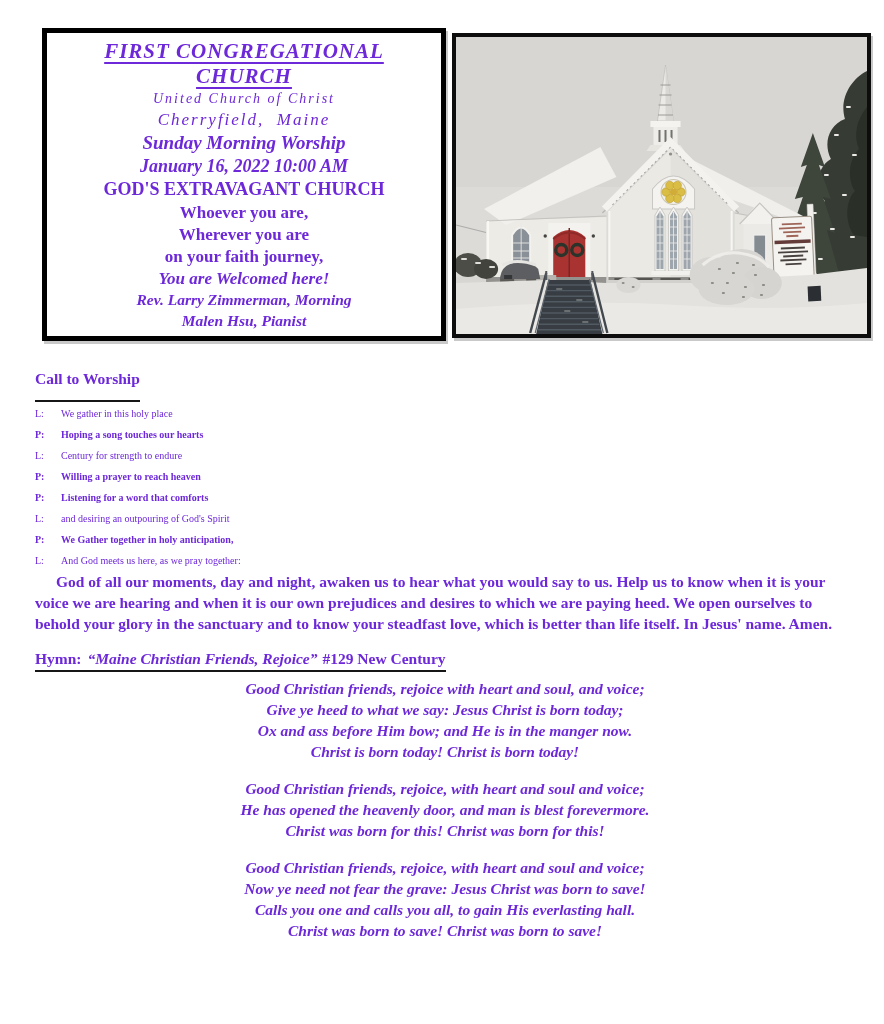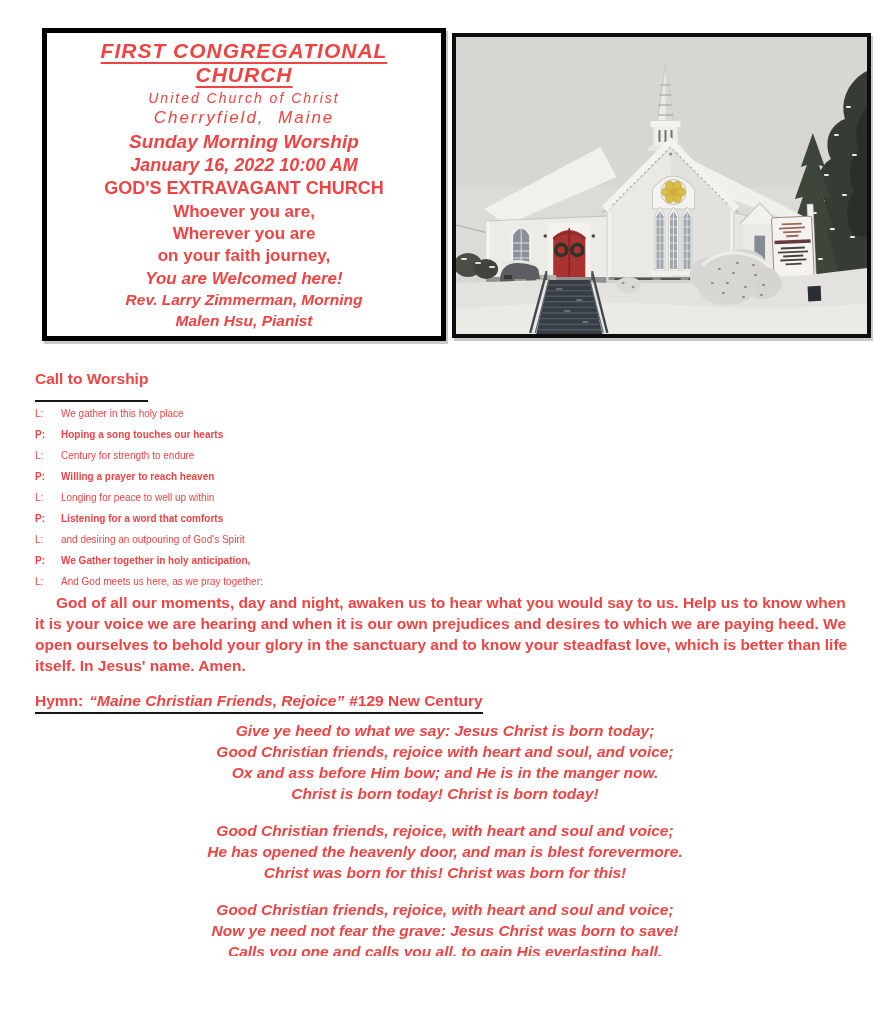--- a/index.html
+++ b/index.html
@@ -1,17 +1,17 @@
 <!DOCTYPE html>
 <html><head>
 <meta charset="utf-8">
 <style>
   html,body{margin:0;padding:0;background:#ffffff;}
   .page{position:relative;width:884px;height:956px;background:#ffffff;
-        font-family:Liberation Sans, sans-serif;color:#ef4444;overflow:hidden;}
+        font-family:Liberation Serif, serif;color:#6d28d9;overflow:hidden;}
 
   
   .header-box{position:absolute;left:42px;top:28px;width:404px;height:313px;
       border:5px solid #000;box-sizing:border-box;box-shadow:2px 3px 0 #c9c9c9;
       display:flex;flex-direction:column;justify-content:space-evenly;align-items:center;
       text-align:center;padding:4px 8px;background:#fff;}
   .hb-title{font-size:21px;font-weight:bold;font-style:italic;letter-spacing:1px;
       text-decoration:underline;text-decoration-thickness:2px;text-underline-offset:4px;}
   .hb-sub{font-size:14px;font-style:italic;letter-spacing:2px;font-weight:500;}
   .hb-sub2{font-size:17px;font-style:italic;letter-spacing:2px;font-weight:500;white-space:pre-wrap;}
@@ -238,45 +238,42 @@
     </div>
     <div class="cw-line p">
       <span class="who">P:</span><span>Hoping a song touches our hearts</span>
     </div>
     <div class="cw-line">
       <span class="who">L:</span><span>Century for strength to endure</span>
     </div>
     <div class="cw-line p">
       <span class="who">P:</span><span>Willing a prayer to reach heaven</span>
     </div>
-    <div class="cw-line">
-      <span class="who">L:</span><span>Longing for peace to well up within</span>
-    </div>
     <div class="cw-line p">
       <span class="who">P:</span><span>Listening for a word that comforts</span>
     </div>
     <div class="cw-line">
       <span class="who">L:</span><span>and desiring an outpouring of God's Spirit</span>
     </div>
     <div class="cw-line p">
       <span class="who">P:</span><span>We Gather together in holy anticipation,</span>
     </div>
     <div class="cw-line">
       <span class="who">L:</span><span>And God meets us here, as we pray together:</span>
     </div>
 
     <p class="prayer">God of all our moments, day and night, awaken us to hear what you would say to us. Help us to know when it is your voice we are hearing and when it is our own prejudices and desires to which we are paying heed. We open ourselves to behold your glory in the sanctuary and to know your steadfast love, which is better than life itself. In Jesus' name. Amen.</p>
 
     <div class="hymn-head">
       <span class="u"><span>Hymn:</span><span class="hymn-title">“Maine Christian Friends, Rejoice”</span><span>#129 New Century</span></span>
     </div>
 
     <div class="verse first">
+      <div>Good Christian friends, rejoice with heart and soul, and voice;</div>
       <div>Give ye heed to what we say: Jesus Christ is born today;</div>
-      <div>Good Christian friends, rejoice with heart and soul, and voice;</div>
       <div>Ox and ass before Him bow; and He is in the manger now.</div>
       <div>Christ is born today! Christ is born today!</div>
     </div>
 
     <div class="verse">
       <div>Good Christian friends, rejoice, with heart and soul and voice;</div>
       <div>He has opened the heavenly door, and man is blest forevermore.</div>
       <div>Christ was born for this! Christ was born for this!</div>
     </div>
 

